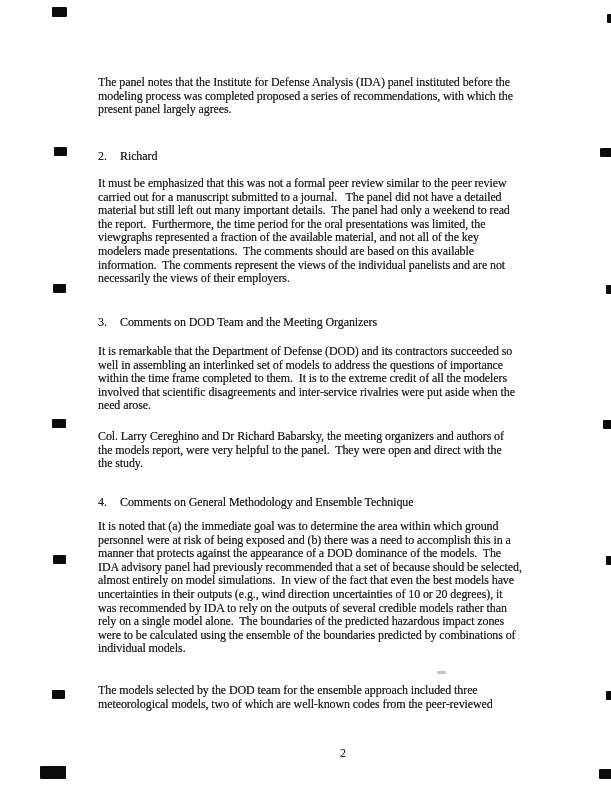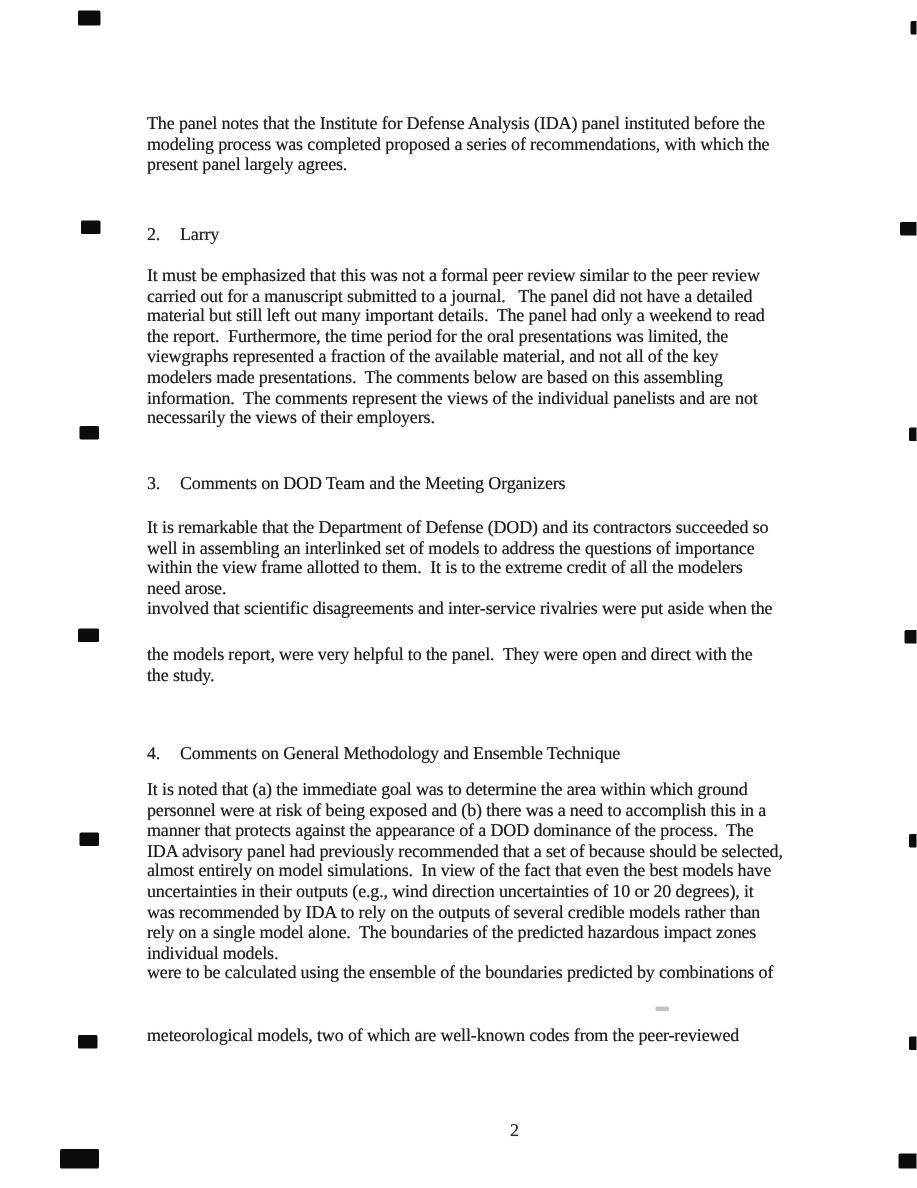--- a/index.html
+++ b/index.html
@@ -37,71 +37,73 @@
 <div class="page">
 
   <div class="textblock" style="top:76px">
       <div class="line">The panel notes that the Institute for Defense Analysis (IDA) panel instituted before the</div>
       <div class="line">modeling process was completed proposed a series of recommendations, with which the</div>
       <div class="line">present panel largely agrees.</div>
     </div>
 
   <div class="textblock heading" style="top:150px">
     <span class="num">2.</span>
-    <span>Larry</span>
+    <span>Richard</span>
   </div>
 
   <div class="textblock" style="top:177px">
       <div class="line">It must be emphasized that this was not a formal peer review similar to the peer review</div>
       <div class="line">carried out for a manuscript submitted to a journal.   The panel did not have a detailed</div>
       <div class="line">material but still left out many important details.  The panel had only a weekend to read</div>
       <div class="line">the report.  Furthermore, the time period for the oral presentations was limited, the</div>
       <div class="line">viewgraphs represented a fraction of the available material, and not all of the key</div>
-      <div class="line">modelers made presentations.  The comments below are based on this assembling</div>
+      <div class="line">modelers made presentations.  The comments should are based on this available</div>
       <div class="line">information.  The comments represent the views of the individual panelists and are not</div>
       <div class="line">necessarily the views of their employers.</div>
     </div>
 
   <div class="textblock heading" style="top:316px">
     <span class="num">3.</span>
     <span>Comments on DOD Team and the Meeting Organizers</span>
   </div>
 
   <div class="textblock" style="top:345px">
       <div class="line">It is remarkable that the Department of Defense (DOD) and its contractors succeeded so</div>
       <div class="line">well in assembling an interlinked set of models to address the questions of importance</div>
-      <div class="line">within the view frame allotted to them.  It is to the extreme credit of all the modelers</div>
+      <div class="line">within the time frame completed to them.  It is to the extreme credit of all the modelers</div>
+      <div class="line">involved that scientific disagreements and inter-service rivalries were put aside when the</div>
       <div class="line">need arose.</div>
-      <div class="line">involved that scientific disagreements and inter-service rivalries were put aside when the</div>
     </div>
 
   <div class="textblock" style="top:430px">
+      <div class="line">Col. Larry Cereghino and Dr Richard Babarsky, the meeting organizers and authors of</div>
       <div class="line">the models report, were very helpful to the panel.  They were open and direct with the</div>
       <div class="line">the study.</div>
     </div>
 
   <div class="textblock heading" style="top:496px">
     <span class="num">4.</span>
     <span>Comments on General Methodology and Ensemble Technique</span>
   </div>
 
   <div class="textblock" style="top:520px">
       <div class="line">It is noted that (a) the immediate goal was to determine the area within which ground</div>
       <div class="line">personnel were at risk of being exposed and (b) there was a need to accomplish this in a</div>
-      <div class="line">manner that protects against the appearance of a DOD dominance of the process.  The</div>
+      <div class="line">manner that protects against the appearance of a DOD dominance of the models.  The</div>
       <div class="line">IDA advisory panel had previously recommended that a set of because should be selected,</div>
       <div class="line">almost entirely on model simulations.  In view of the fact that even the best models have</div>
       <div class="line">uncertainties in their outputs (e.g., wind direction uncertainties of 10 or 20 degrees), it</div>
       <div class="line">was recommended by IDA to rely on the outputs of several credible models rather than</div>
       <div class="line">rely on a single model alone.  The boundaries of the predicted hazardous impact zones</div>
+      <div class="line">were to be calculated using the ensemble of the boundaries predicted by combinations of</div>
       <div class="line">individual models.</div>
-      <div class="line">were to be calculated using the ensemble of the boundaries predicted by combinations of</div>
     </div>
 
   <div class="textblock" style="top:684px">
+      <div class="line">The models selected by the DOD team for the ensemble approach included three</div>
       <div class="line">meteorological models, two of which are well-known codes from the peer-reviewed</div>
     </div>
 
   <div class="pagenum">2</div>
 
   <div id="marks-layer">
       <div class="scan-mark" style="left: 26px; top: 7px; width: 15px; height: 10px; opacity: 1;"></div>
       <div class="scan-mark" style="left: 28px; top: 147px; width: 13px; height: 9px; opacity: 1;"></div>
       <div class="scan-mark" style="left: 27px; top: 284px; width: 13px; height: 9px; opacity: 1;"></div>
       <div class="scan-mark" style="left: 26px; top: 419px; width: 14px; height: 9px; opacity: 1;"></div>

